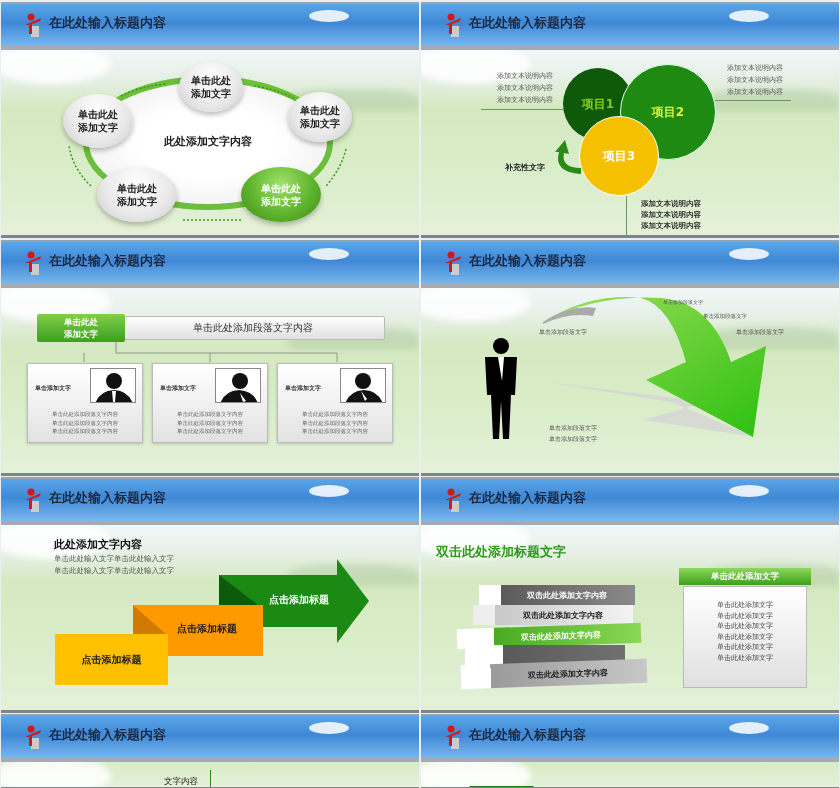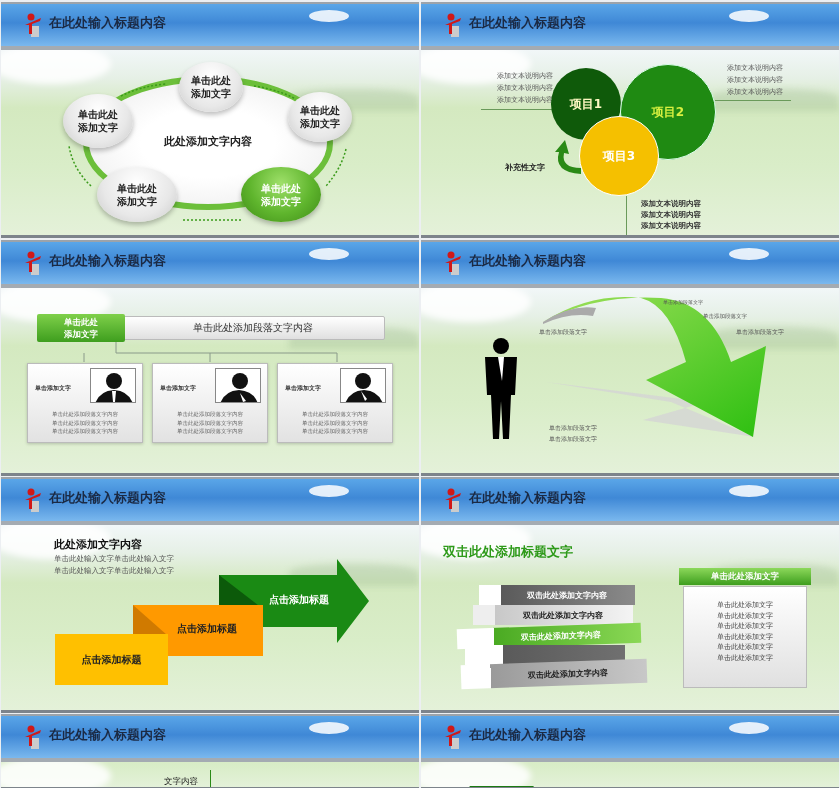--- a/index.html
+++ b/index.html
@@ -102,21 +102,21 @@
       <div>添加文本说明内容</div>
       <div>添加文本说明内容</div>
     </div>
   <div style="position:absolute;left:60px;top:105px;width:82px;border-top:1px solid #6a9a5a"></div>
   <div class="txt small" style="left:306px;top:58px">
       <div>添加文本说明内容</div>
       <div>添加文本说明内容</div>
       <div>添加文本说明内容</div>
     </div>
   <div style="position:absolute;left:294px;top:96px;width:76px;border-top:1px solid #6a9a5a"></div>
-  <div class="circle" style="left:130px;top:64px;width:70px;height:72px;background:#0f5a0a;color:#fef9c3">
+  <div class="circle" style="left:142px;top:64px;width:70px;height:72px;background:#0f5a0a;color:#84cc16">
       <span>项目1</span>
     </div>
   <div class="circle" style="left:199px;top:60px;width:96px;height:96px;background:#1f8a12;color:#d8f040;border:1px solid #dfe">
       <span>项目2</span>
     </div>
   <div class="circle" style="left:158px;top:112px;width:80px;height:80px;background:#f5c000;color:#fff;border:1px solid #fff">
       <span>项目3</span>
     </div>
   <div class="txt" style="left:84px;top:158px;font-size:8px;font-weight:bold;color:#222">补充性文字</div>
   <svg style="position:absolute;left:130px;top:134px" width="36" height="40">
@@ -269,21 +269,21 @@
   <div class="trees"></div>
   <div class="hdr">
     <div class="sky-cloud"></div>
     <svg class="logo" viewBox="0 0 20 26">
         <rect x="8" y="14" width="8" height="11" fill="#ccc"></rect>
         <circle cx="8" cy="5" r="3.5" fill="#d01818"></circle>
         <path d="M2 13 L18 6 L17 9 L9 12 L9 22 L6 22 L6 13Z" fill="#d01818"></path>
       </svg>
     <div class="title">在此处输入标题内容</div>
   </div>
-  <div class="txt" style="left:22px;top:64px;font-size:13px;font-weight:bold;color:#2e9a1a">双击此处添加标题文字</div>
+  <div class="txt" style="left:15px;top:64px;font-size:13px;font-weight:bold;color:#2e9a1a">双击此处添加标题文字</div>
   <div class="book" style="left:58px;top:106px;width:156px;background:linear-gradient(90deg,#fff 0 14%,#5a5a5a 14%,#8a8a8a)">
       <span style="margin-left:20px">双击此处添加文字内容</span>
     </div>
   <div class="book" style="left:52px;top:126px;width:160px;background:linear-gradient(90deg,#eee 0 14%,#c8c8c8 14%,#f4f4f4);color:#222">
       <span style="margin-left:20px">双击此处添加文字内容</span>
     </div>
   <div class="book" style="left:36px;top:147px;width:184px;background:linear-gradient(90deg,#fff 0 20%,#4aaa22 20%,#8ad855);transform:rotate(-2deg)">
       <span style="margin-left:24px">双击此处添加文字内容</span>
     </div>
   <div class="book" style="left:44px;top:166px;width:160px;background:linear-gradient(90deg,#fff 0 24%,#5a5a5a 24%,#707070)"></div>

